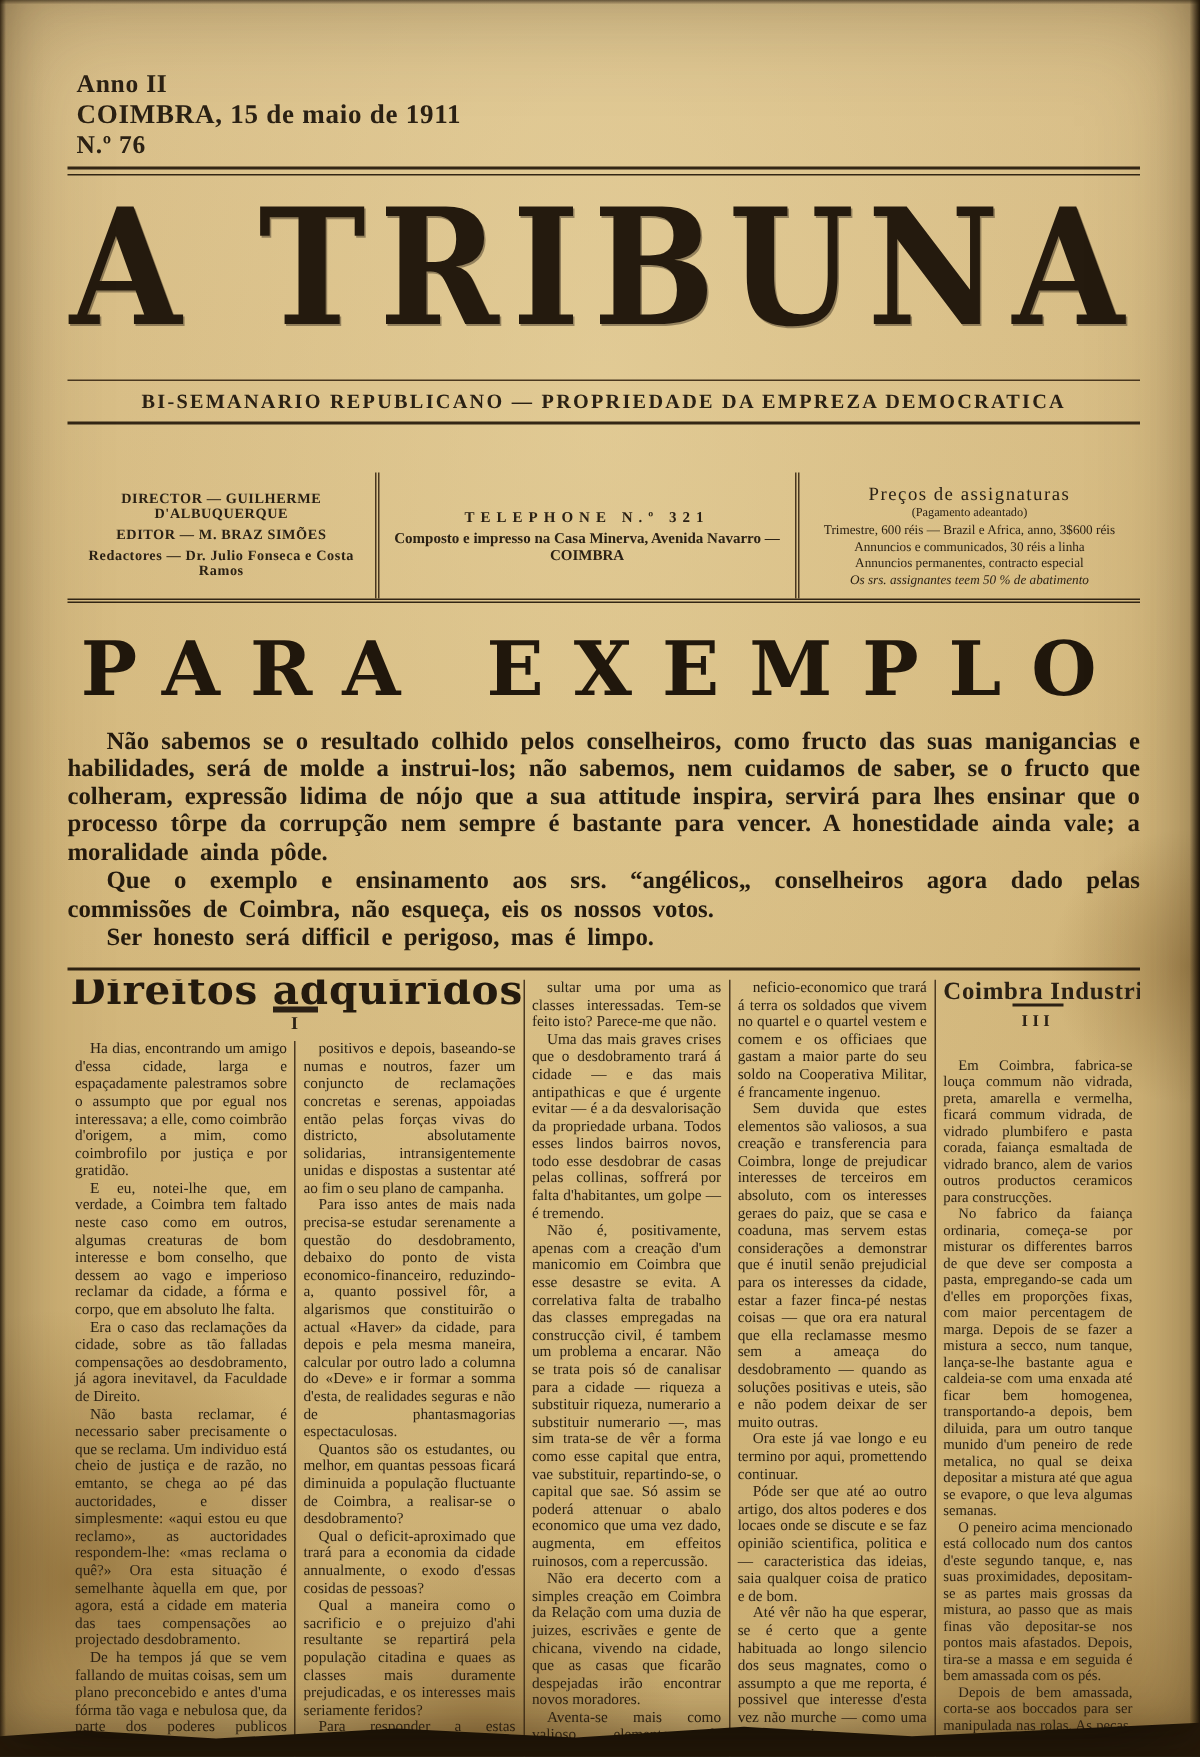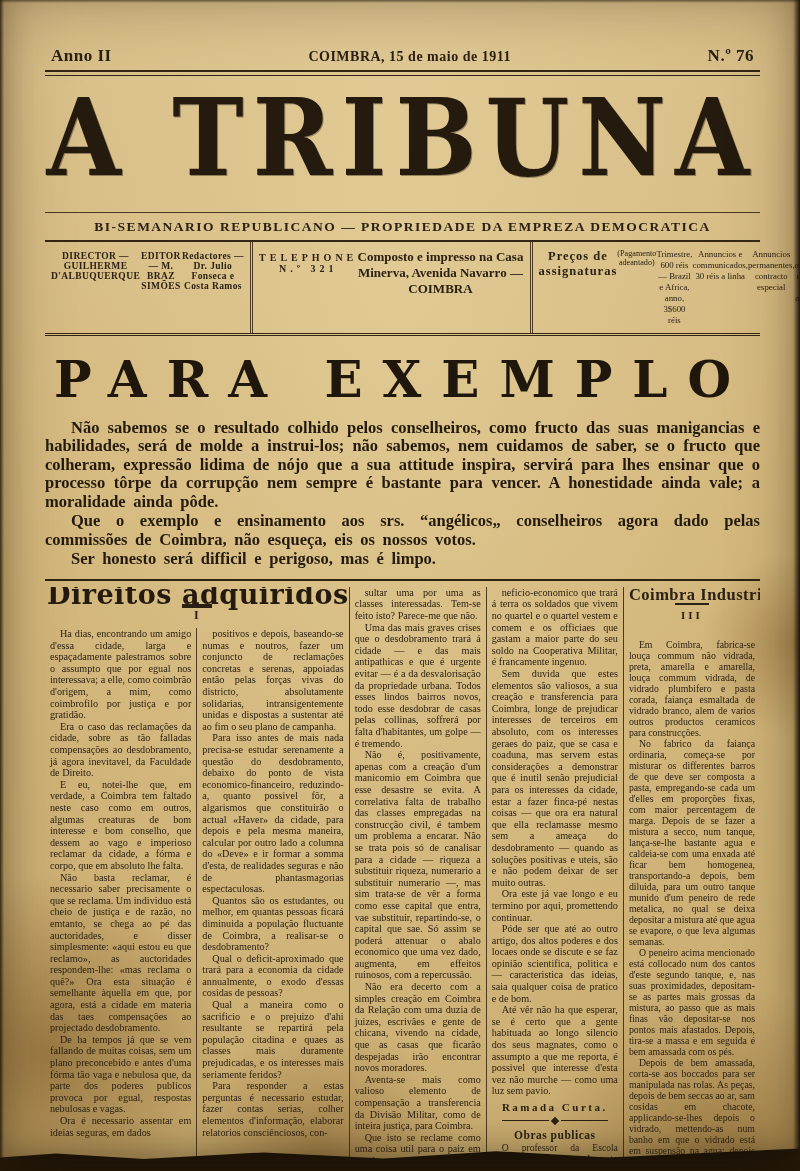--- a/index.html
+++ b/index.html
@@ -11,44 +11,44 @@
       radial-gradient(circle at 90% 99%, rgba(110,75,25,.5), rgba(110,75,25,0) 13%),
       radial-gradient(circle at 99% 55%, rgba(110,75,25,.35), rgba(110,75,25,0) 9%),
       radial-gradient(ellipse at 50% 22%, rgba(236,217,166,.5), rgba(236,217,166,0) 70%),
       linear-gradient(175deg,#d9bf8a 0%,#d3b77c 45%,#c9ac70 100%);
     color:#2b2114;}
   .page::after{content:"";position:absolute;inset:0;pointer-events:none;
     box-shadow:inset 0 0 70px rgba(62,42,14,.38), inset 0 -18px 30px rgba(40,26,8,.35);}
   .inner{position:relative;padding:46px 40px 0 45px;}
 
   
-  .topbar{display:flex;align-items:baseline;justify-content:space-between;font-weight:bold;font-size:17px;letter-spacing:.5px;padding:0 6px 4px 6px;}
-  .topbar .date{font-size:14px;}
+  .topbar{display:flex;align-items:baseline;justify-content:space-between;font-weight:bold;font-size:17px;letter-spacing:.5px;padding:0 6px 4px 6px;flex-direction:column;}
+  .topbar .date{font-size:18px;}
   .rule-double{border-top:2px solid #332615;border-bottom:1px solid #332615;height:3px;}
 
   
   .masthead{text-align:center;padding:6px 0 0 0;height:122px;overflow:visible;}
   .masthead h1{margin:0;font-family:"DejaVu Serif",serif;font-weight:700;font-size:96px;line-height:1.05;
     letter-spacing:9px;transform:scaleY(1.12);transform-origin:top center;color:#241a0e;
     text-shadow:1px 1px 0 rgba(36,26,14,.4);white-space:nowrap;}
   .subband{border-top:1px solid #4a3820;border-bottom:2px solid #332615;text-align:center;
     font-weight:bold;font-size:13.5px;letter-spacing:1.5px;padding:6px 0 5px 0;margin-top:8px;}
 
   
   .inforow{display:flex;align-items:stretch;border-bottom:3px double #332615;min-height:66px;}
-  .infobox{padding:7px 6px;display:flex;flex-direction:row;justify-content:center;text-align:center;}
+  .infobox{padding:7px 6px;display:flex;flex-direction:column;justify-content:center;text-align:center;margin-top:32px;}
   .infobox.left{flex:0 0 27%;font-size:9.5px;font-weight:bold;letter-spacing:.4px;}
   .infobox.mid{flex:0 0 37%;border-left:3px double #4a3820;border-right:3px double #4a3820;}
   .infobox.right{flex:1;font-size:8.8px;}
   .infobox .sp{margin:2px 0;}
   .admin1{font-size:10.5px;}
   .admin1 b{font-size:12px;letter-spacing:2px;}
   .admin2{font-weight:bold;font-size:10px;letter-spacing:4px;margin:3px 0;}
-  .admin3{font-size:13px;font-weight:bold;}
-  .prices-title{font-weight:bold;font-size:12.5px;letter-spacing:1px;}
+  .admin3{font-size:10px;font-weight:bold;}
+  .prices-title{font-weight:normal;font-size:12.5px;letter-spacing:1px;}
   .prices-sub{font-size:8.2px;margin-bottom:2px;}
   .prices-line{line-height:1.25;}
   .prices-note{font-style:italic;font-weight:normal;}
 
   
   .lead-head{text-align:center;margin:14px 0 10px 0;}
   .lead-head span{font-family:"DejaVu Serif",serif;font-weight:700;font-size:50px;letter-spacing:.40em;
     color:#20170c;white-space:nowrap;}
   .lead-text{font-weight:bold;font-size:16.5px;line-height:18.5px;text-align:justify;word-spacing:3.5px;color:#241a0e;}
   .lead-text p{margin:0 0 1px 0;text-indent:26px;}
@@ -143,22 +143,22 @@
 
         <div class="pair">
           <div class="pair-head">Direitos adquiridos</div>
           <div class="orn">
             <div class="bar"></div>
             <div class="num">I</div>
           </div>
           <div class="pair-inner">
             <div class="pcol">
               <p>Ha dias, encontrando um amigo d'essa cidade, larga e espaçadamente palestramos sobre o assumpto que por egual nos interessava; a elle, como coimbrão d'origem, a mim, como coimbrofilo por justiça e por gratidão.</p>
+              <p>E eu, notei-lhe que, em verdade, a Coimbra tem faltado neste caso como em outros, algumas creaturas de bom interesse e bom conselho, que dessem ao vago e imperioso reclamar da cidade, a fórma e corpo, que em absoluto lhe falta.</p>
               <p>Era o caso das reclamações da cidade, sobre as tão falladas compensações ao desdobramento, já agora inevitavel, da Faculdade de Direito.</p>
-              <p>E eu, notei-lhe que, em verdade, a Coimbra tem faltado neste caso como em outros, algumas creaturas de bom interesse e bom conselho, que dessem ao vago e imperioso reclamar da cidade, a fórma e corpo, que em absoluto lhe falta.</p>
               <p>Não basta reclamar, é necessario saber precisamente o que se reclama. Um individuo está cheio de justiça e de razão, no emtanto, se chega ao pé das auctoridades, e disser simplesmente: «aqui estou eu que reclamo», as auctoridades respondem-lhe: «mas reclama o quê?» Ora esta situação é semelhante àquella em que, por agora, está a cidade em materia das taes compensações ao projectado desdobramento.</p>
               <p>De ha tempos já que se vem fallando de muitas coisas, sem um plano preconcebido e antes d'uma fórma tão vaga e nebulosa que, da parte dos poderes publicos provoca por egual, respostas nebulosas e vagas.</p>
               <p>Ora é necessario assentar em ideias seguras, em dados</p>
             </div>
             <div class="pcol">
               <p>positivos e depois, baseando-se numas e noutros, fazer um conjuncto de reclamações concretas e serenas, appoiadas então pelas forças vivas do districto, absolutamente solidarias, intransigentemente unidas e dispostas a sustentar até ao fim o seu plano de campanha.</p>
               <p>Para isso antes de mais nada precisa-se estudar serenamente a questão do desdobramento, debaixo do ponto de vista economico-financeiro, reduzindo-a, quanto possivel fôr, a algarismos que constituirão o actual «Haver» da cidade, para depois e pela mesma maneira, calcular por outro lado a columna do «Deve» e ir formar a somma d'esta, de realidades seguras e não de phantasmagorias espectaculosas.</p>
               <p>Quantos são os estudantes, ou melhor, em quantas pessoas ficará diminuida a população fluctuante de Coimbra, a realisar-se o desdobramento?</p>
               <p>Qual o deficit-aproximado que trará para a economia da cidade annualmente, o exodo d'essas cosidas de pessoas?</p>
               <p>Qual a maneira como o sacrificio e o prejuizo d'ahi resultante se repartirá pela população citadina e quaes as classes mais duramente prejudicadas, e os interesses mais seriamente feridos?</p>
@@ -191,21 +191,21 @@
           <div class="news-title">Obras publicas</div>
           <div class="news-body">
             <p>O professor da Escola Industrial Brotero, sr. Augusto da Silva Pinto, foi nomeado para dirigir, como adjunto á direcção das obras publicas d'este districto, os trabalhos de restauração que actualmente estão sendo feitos em alguns monumentos d'esta cidade.</p>
           </div>
         </div>
 
         <div class="col industrial">
           <div class="ind-head">Coimbra Industrial</div>
           <div class="ind-rule"></div>
           <div class="ind-num">III</div>
-          <p>Em Coimbra, fabrica-se louça commum não vidrada, preta, amarella e amarella, louça commum vidrada, de vidrado plumbifero e pasta corada, faiança esmaltada de vidrado branco, alem de varios outros productos ceramicos para construcções.</p>
+          <p>Em Coimbra, fabrica-se louça commum não vidrada, preta, amarella e vermelha, ficará commum vidrada, de vidrado plumbifero e pasta corada, faiança esmaltada de vidrado branco, alem de varios outros productos ceramicos para construcções.</p>
           <p>No fabrico da faiança ordinaria, começa-se por misturar os differentes barros de que deve ser composta a pasta, empregando-se cada um d'elles em proporções fixas, com maior percentagem de marga. Depois de se fazer a mistura a secco, num tanque, lança-se-lhe bastante agua e caldeia-se com uma enxada até ficar bem homogenea, transportando-a depois, bem diluida, para um outro tanque munido d'um peneiro de rede metalica, no qual se deixa depositar a mistura até que agua se evapore, o que leva algumas semanas.</p>
           <p>O peneiro acima mencionado está collocado num dos cantos d'este segundo tanque, e, nas suas proximidades, depositam-se as partes mais grossas da mistura, ao passo que as mais finas vão depositar-se nos pontos mais afastados. Depois, tira-se a massa e em seguida é bem amassada com os pés.</p>
           <p>Depois de bem amassada, corta-se aos boccados para ser manipulada nas rolas. As peças, depois de bem seccas ao ar, sam cosidas em chacote, applicando-se-lhes depois o vidrado, mettendo-as num banho em que o vidrado está em suspensão na agua; depois de estar bem secco o vidrado, as peças são decoradas e mettidas em casetas para se não deformarem durante a segunda cosedura, que serve para vitrificar o vidrado e as cores. A cosedura pode durar um dia inteiro.</p>
 
         </div>
 
       </div>
     </div>
 
     <div class="edge-top"></div>

